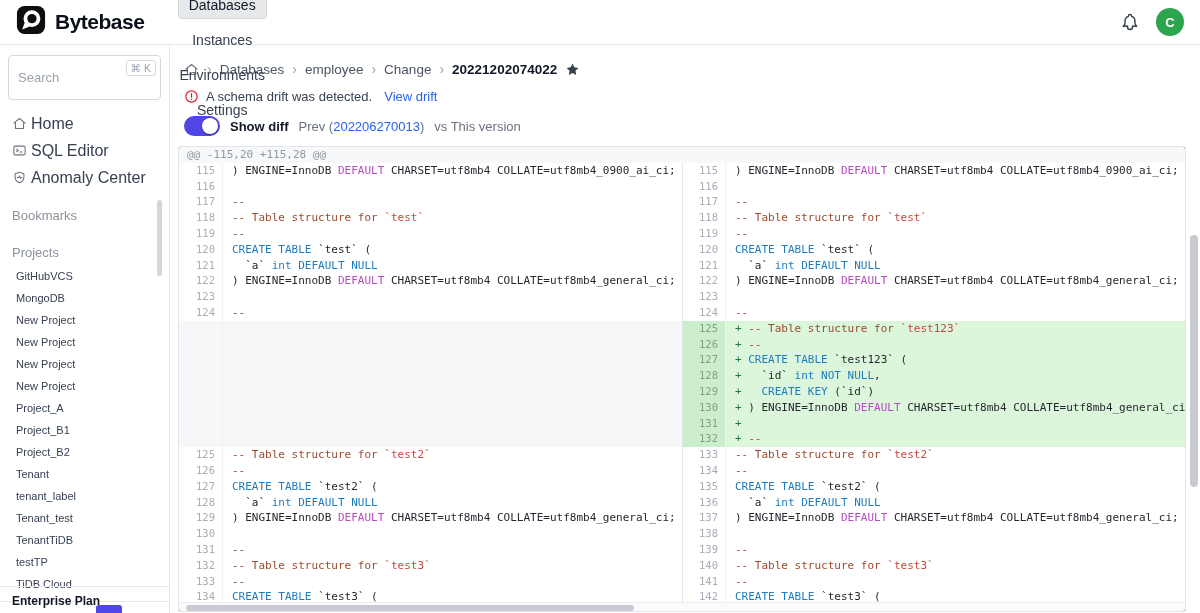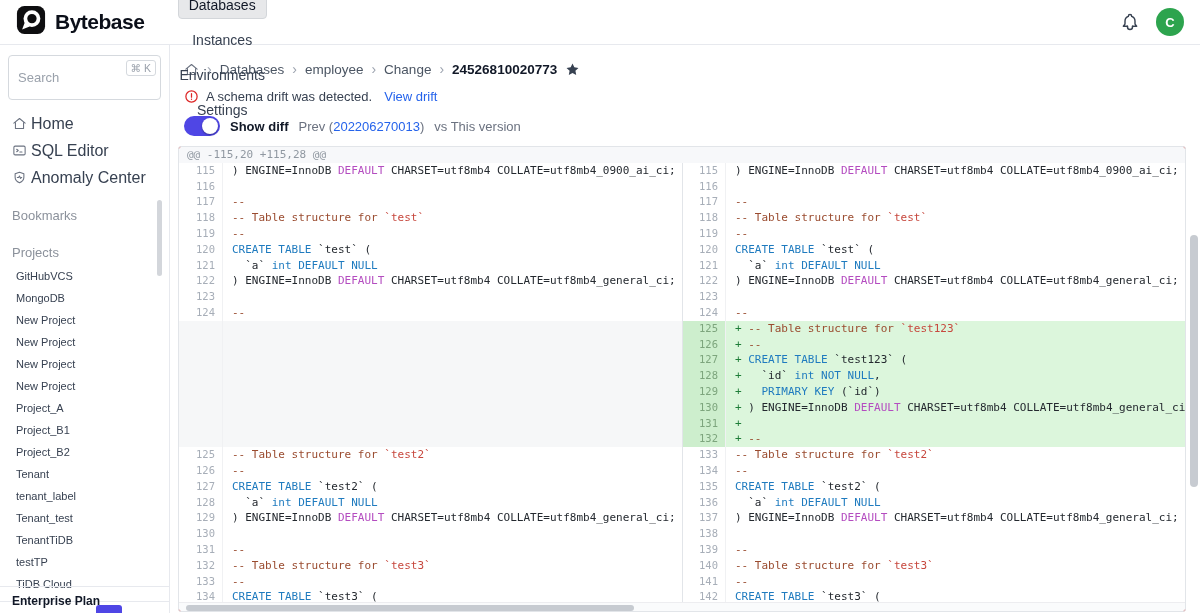--- a/index.html
+++ b/index.html
@@ -213,21 +213,21 @@
     </span>
     <span class="crumb-sep">›</span>
     <span style="display:flex;align-items:center;gap:8px">
         <span class="crumb">Databases</span>
         <span class="crumb-sep">›</span>
         <span class="crumb">employee</span>
         <span class="crumb-sep">›</span>
         <span class="crumb">Change</span>
         <span class="crumb-sep">›</span>
       </span>
-    <span class="crumb-current">24526810020773</span>
+    <span class="crumb-current">20221202074022</span>
     <span class="bc-star">
       <svg viewBox="0 0 24 24">
           <path d="M12 2.5l2.9 6 6.6.9-4.8 4.6 1.2 6.6L12 17.5l-5.9 3.1 1.2-6.6L2.5 9.4l6.6-.9z"></path>
         </svg>
     </span>
   </div>
 
   <div class="alert-row">
     <span class="alert-icon">
       <svg viewBox="0 0 24 24">
@@ -259,21 +259,21 @@
         <div class="diff-row"><div class="num">119</div><div class="code"><span class="cmt">--</span></div><div class="num rnum">119</div><div class="code"><span class="cmt">--</span></div></div>
         <div class="diff-row"><div class="num">120</div><div class="code"><span class="kw">CREATE TABLE</span> `test` (</div><div class="num rnum">120</div><div class="code"><span class="kw">CREATE TABLE</span> `test` (</div></div>
         <div class="diff-row"><div class="num">121</div><div class="code">  `a` <span class="kw">int</span> <span class="kw">DEFAULT NULL</span></div><div class="num rnum">121</div><div class="code">  `a` <span class="kw">int</span> <span class="kw">DEFAULT NULL</span></div></div>
         <div class="diff-row"><div class="num">122</div><div class="code">) ENGINE=InnoDB <span class="kw2">DEFAULT</span> CHARSET=utf8mb4 COLLATE=utf8mb4_general_ci;</div><div class="num rnum">122</div><div class="code">) ENGINE=InnoDB <span class="kw2">DEFAULT</span> CHARSET=utf8mb4 COLLATE=utf8mb4_general_ci;</div></div>
         <div class="diff-row"><div class="num">123</div><div class="code"></div><div class="num rnum">123</div><div class="code"></div></div>
         <div class="diff-row"><div class="num">124</div><div class="code"><span class="cmt">--</span></div><div class="num rnum">124</div><div class="code"><span class="cmt">--</span></div></div>
         <div class="diff-row"><div class="num filler"></div><div class="code filler"></div><div class="num rnum addnum">125</div><div class="code add"><span class="plus">+ </span><span class="cmt">-- Table structure for <span class="lit">`test123`</span></span></div></div>
         <div class="diff-row"><div class="num filler"></div><div class="code filler"></div><div class="num rnum addnum">126</div><div class="code add"><span class="plus">+ </span><span class="cmt">--</span></div></div>
         <div class="diff-row"><div class="num filler"></div><div class="code filler"></div><div class="num rnum addnum">127</div><div class="code add"><span class="plus">+ </span><span class="kw">CREATE TABLE</span> `test123` (</div></div>
         <div class="diff-row"><div class="num filler"></div><div class="code filler"></div><div class="num rnum addnum">128</div><div class="code add"><span class="plus">+ </span>  `id` <span class="kw">int</span> <span class="kw">NOT NULL</span>,</div></div>
-        <div class="diff-row"><div class="num filler"></div><div class="code filler"></div><div class="num rnum addnum">129</div><div class="code add"><span class="plus">+ </span>  <span class="kw">PRIMARY KEY</span> (`id`)</div></div>
+        <div class="diff-row"><div class="num filler"></div><div class="code filler"></div><div class="num rnum addnum">129</div><div class="code add"><span class="plus">+ </span>  <span class="kw">CREATE KEY</span> (`id`)</div></div>
         <div class="diff-row"><div class="num filler"></div><div class="code filler"></div><div class="num rnum addnum">130</div><div class="code add"><span class="plus">+ </span>) ENGINE=InnoDB <span class="kw2">DEFAULT</span> CHARSET=utf8mb4 COLLATE=utf8mb4_general_ci;</div></div>
         <div class="diff-row"><div class="num filler"></div><div class="code filler"></div><div class="num rnum addnum">131</div><div class="code add"><span class="plus">+ </span></div></div>
         <div class="diff-row"><div class="num filler"></div><div class="code filler"></div><div class="num rnum addnum">132</div><div class="code add"><span class="plus">+ </span><span class="cmt">--</span></div></div>
         <div class="diff-row"><div class="num">125</div><div class="code"><span class="cmt">-- Table structure for <span class="lit">`test2`</span></span></div><div class="num rnum">133</div><div class="code"><span class="cmt">-- Table structure for <span class="lit">`test2`</span></span></div></div>
         <div class="diff-row"><div class="num">126</div><div class="code"><span class="cmt">--</span></div><div class="num rnum">134</div><div class="code"><span class="cmt">--</span></div></div>
         <div class="diff-row"><div class="num">127</div><div class="code"><span class="kw">CREATE TABLE</span> `test2` (</div><div class="num rnum">135</div><div class="code"><span class="kw">CREATE TABLE</span> `test2` (</div></div>
         <div class="diff-row"><div class="num">128</div><div class="code">  `a` <span class="kw">int</span> <span class="kw">DEFAULT NULL</span></div><div class="num rnum">136</div><div class="code">  `a` <span class="kw">int</span> <span class="kw">DEFAULT NULL</span></div></div>
         <div class="diff-row"><div class="num">129</div><div class="code">) ENGINE=InnoDB <span class="kw2">DEFAULT</span> CHARSET=utf8mb4 COLLATE=utf8mb4_general_ci;</div><div class="num rnum">137</div><div class="code">) ENGINE=InnoDB <span class="kw2">DEFAULT</span> CHARSET=utf8mb4 COLLATE=utf8mb4_general_ci;</div></div>
         <div class="diff-row"><div class="num">130</div><div class="code"></div><div class="num rnum">138</div><div class="code"></div></div>
         <div class="diff-row"><div class="num">131</div><div class="code"><span class="cmt">--</span></div><div class="num rnum">139</div><div class="code"><span class="cmt">--</span></div></div>

